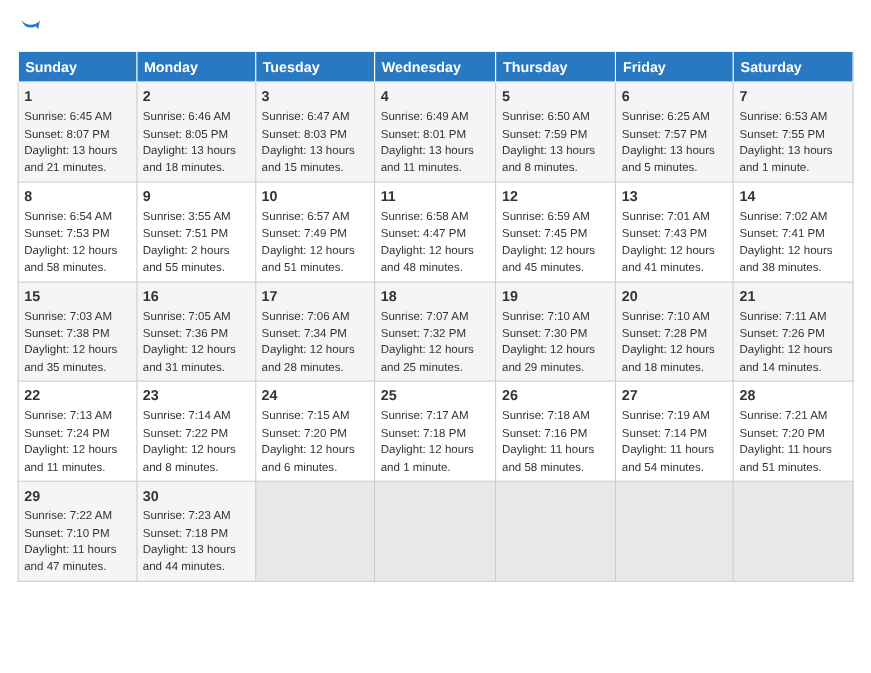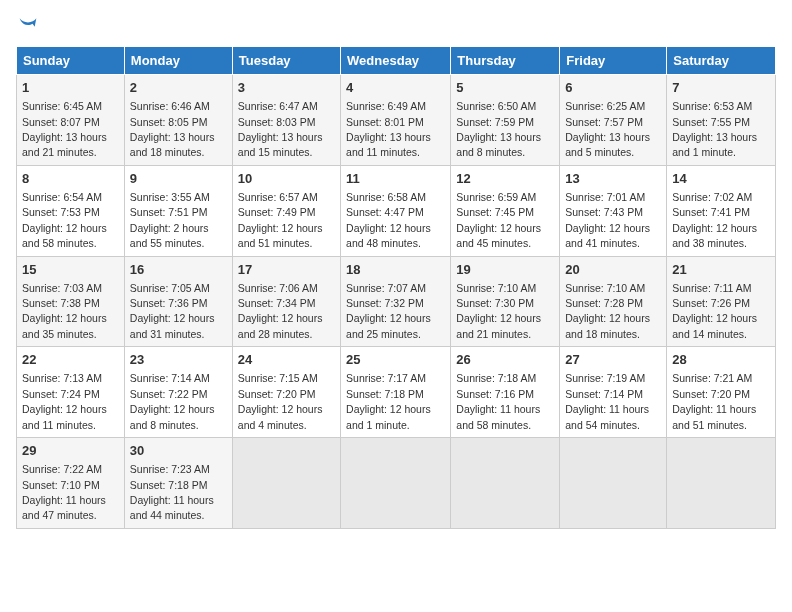--- a/index.html
+++ b/index.html
@@ -145,36 +145,36 @@
         <td><span class="day-num">11</span><span class="day-info">Sunrise: 6:58 AM</span><br><span class="day-info">Sunset: 4:47 PM</span><br><span class="day-info">Daylight: 12 hours and 48 minutes.</span></td>
         <td><span class="day-num">12</span><span class="day-info">Sunrise: 6:59 AM</span><br><span class="day-info">Sunset: 7:45 PM</span><br><span class="day-info">Daylight: 12 hours and 45 minutes.</span></td>
         <td><span class="day-num">13</span><span class="day-info">Sunrise: 7:01 AM</span><br><span class="day-info">Sunset: 7:43 PM</span><br><span class="day-info">Daylight: 12 hours and 41 minutes.</span></td>
         <td><span class="day-num">14</span><span class="day-info">Sunrise: 7:02 AM</span><br><span class="day-info">Sunset: 7:41 PM</span><br><span class="day-info">Daylight: 12 hours and 38 minutes.</span></td>
       </tr>
       <tr>
         <td><span class="day-num">15</span><span class="day-info">Sunrise: 7:03 AM</span><br><span class="day-info">Sunset: 7:38 PM</span><br><span class="day-info">Daylight: 12 hours and 35 minutes.</span></td>
         <td><span class="day-num">16</span><span class="day-info">Sunrise: 7:05 AM</span><br><span class="day-info">Sunset: 7:36 PM</span><br><span class="day-info">Daylight: 12 hours and 31 minutes.</span></td>
         <td><span class="day-num">17</span><span class="day-info">Sunrise: 7:06 AM</span><br><span class="day-info">Sunset: 7:34 PM</span><br><span class="day-info">Daylight: 12 hours and 28 minutes.</span></td>
         <td><span class="day-num">18</span><span class="day-info">Sunrise: 7:07 AM</span><br><span class="day-info">Sunset: 7:32 PM</span><br><span class="day-info">Daylight: 12 hours and 25 minutes.</span></td>
-        <td><span class="day-num">19</span><span class="day-info">Sunrise: 7:10 AM</span><br><span class="day-info">Sunset: 7:30 PM</span><br><span class="day-info">Daylight: 12 hours and 21 minutes.</span></td>
+        <td><span class="day-num">19</span><span class="day-info">Sunrise: 7:10 AM</span><br><span class="day-info">Sunset: 7:30 PM</span><br><span class="day-info">Daylight: 12 hours and 29 minutes.</span></td>
         <td><span class="day-num">20</span><span class="day-info">Sunrise: 7:10 AM</span><br><span class="day-info">Sunset: 7:28 PM</span><br><span class="day-info">Daylight: 12 hours and 18 minutes.</span></td>
         <td><span class="day-num">21</span><span class="day-info">Sunrise: 7:11 AM</span><br><span class="day-info">Sunset: 7:26 PM</span><br><span class="day-info">Daylight: 12 hours and 14 minutes.</span></td>
       </tr>
       <tr>
         <td><span class="day-num">22</span><span class="day-info">Sunrise: 7:13 AM</span><br><span class="day-info">Sunset: 7:24 PM</span><br><span class="day-info">Daylight: 12 hours and 11 minutes.</span></td>
         <td><span class="day-num">23</span><span class="day-info">Sunrise: 7:14 AM</span><br><span class="day-info">Sunset: 7:22 PM</span><br><span class="day-info">Daylight: 12 hours and 8 minutes.</span></td>
-        <td><span class="day-num">24</span><span class="day-info">Sunrise: 7:15 AM</span><br><span class="day-info">Sunset: 7:20 PM</span><br><span class="day-info">Daylight: 12 hours and 4 minutes.</span></td>
+        <td><span class="day-num">24</span><span class="day-info">Sunrise: 7:15 AM</span><br><span class="day-info">Sunset: 7:20 PM</span><br><span class="day-info">Daylight: 12 hours and 6 minutes.</span></td>
         <td><span class="day-num">25</span><span class="day-info">Sunrise: 7:17 AM</span><br><span class="day-info">Sunset: 7:18 PM</span><br><span class="day-info">Daylight: 12 hours and 1 minute.</span></td>
         <td><span class="day-num">26</span><span class="day-info">Sunrise: 7:18 AM</span><br><span class="day-info">Sunset: 7:16 PM</span><br><span class="day-info">Daylight: 11 hours and 58 minutes.</span></td>
         <td><span class="day-num">27</span><span class="day-info">Sunrise: 7:19 AM</span><br><span class="day-info">Sunset: 7:14 PM</span><br><span class="day-info">Daylight: 11 hours and 54 minutes.</span></td>
         <td><span class="day-num">28</span><span class="day-info">Sunrise: 7:21 AM</span><br><span class="day-info">Sunset: 7:20 PM</span><br><span class="day-info">Daylight: 11 hours and 51 minutes.</span></td>
       </tr>
       <tr>
         <td><span class="day-num">29</span><span class="day-info">Sunrise: 7:22 AM</span><br><span class="day-info">Sunset: 7:10 PM</span><br><span class="day-info">Daylight: 11 hours and 47 minutes.</span></td>
-        <td><span class="day-num">30</span><span class="day-info">Sunrise: 7:23 AM</span><br><span class="day-info">Sunset: 7:18 PM</span><br><span class="day-info">Daylight: 11 hours and 44 minutes.</span></td>
+        <td><span class="day-num">30</span><span class="day-info">Sunrise: 7:23 AM</span><br><span class="day-info">Sunset: 7:18 PM</span><br><span class="day-info">Daylight: 13 hours and 44 minutes.</span></td>
         <td class="empty"></td>
         <td class="empty"></td>
         <td class="empty"></td>
         <td class="empty"></td>
         <td class="empty"></td>
       </tr>
     </tbody>
 </table>
 
 </body></html>

